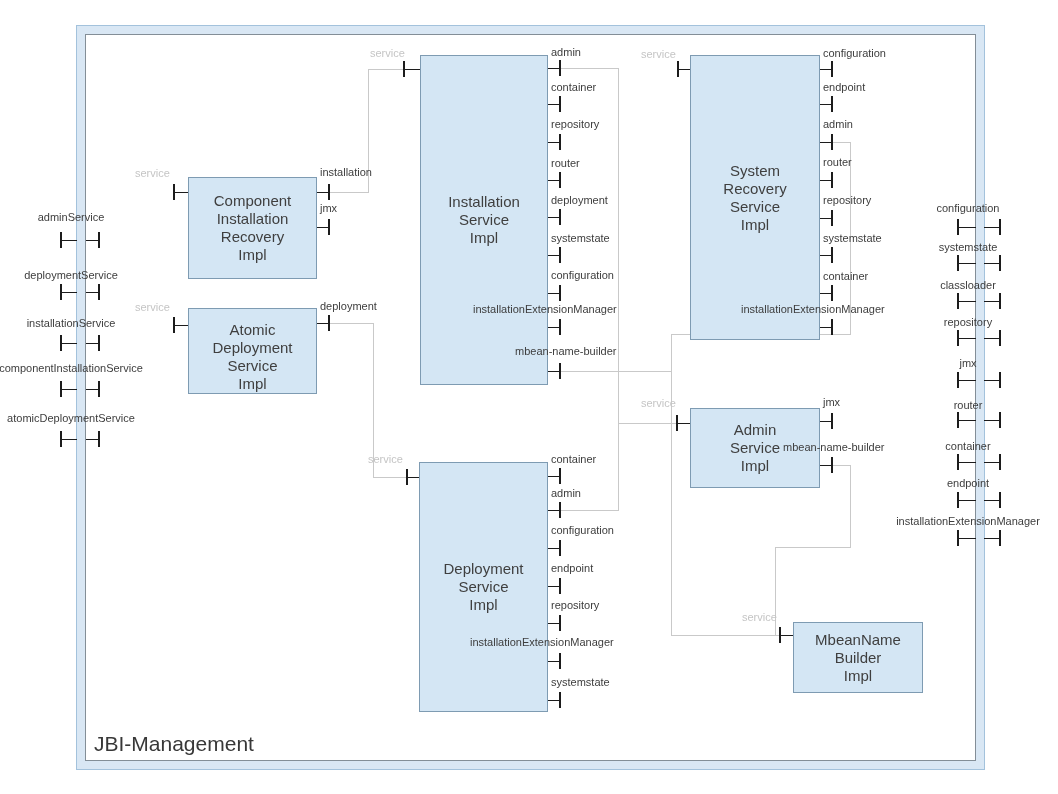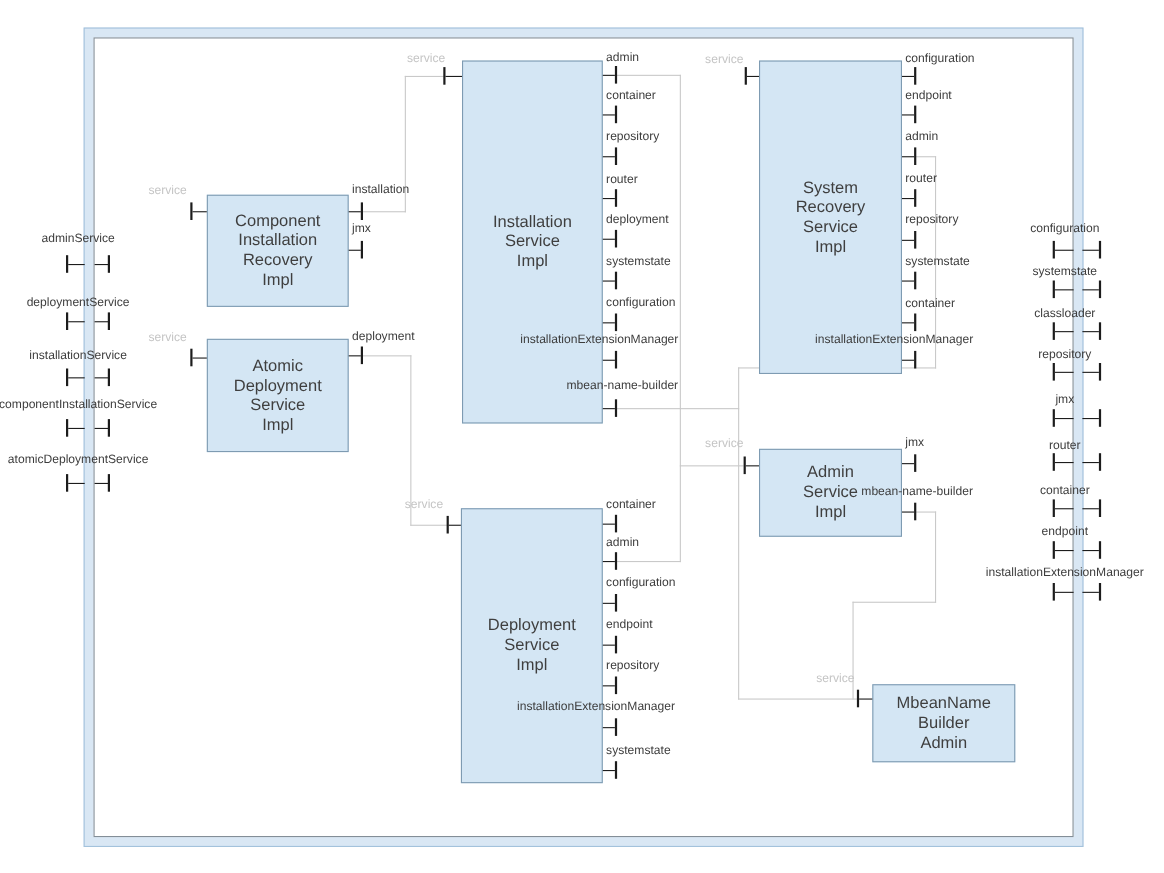--- a/index.html
+++ b/index.html
@@ -18,20 +18,21 @@
   .plabel{font-size:11px;color:var(--port_label);white-space:nowrap;}
   .slabel{font-size:11px;color:var(--service_label);white-space:nowrap;}
   .elabel{font-size:11px;color:var(--port_label);white-space:nowrap;text-align:center;}
 </style>
 </head>
 <body>
 
 <div id="canvas">
   <div class="abs frame-outer" style="left:76px;top:25px;width:909px;height:745px;"></div>
   <div class="abs frame-inner" style="left:85px;top:34px;width:891px;height:727px;"></div>
+  <div class="abs frame-title" style="left:94px;top:732px;">JBI-Management</div>
 <div class="abs wire z1" style="left: 559px; top: 68px; width: 60px; height: 1px;"></div>
     <div class="abs wire z1" style="left: 618px; top: 68px; width: 1px; height: 443px;"></div>
     <div class="abs wire z1" style="left: 559px; top: 510px; width: 60px; height: 1px;"></div>
     <div class="abs wire z1" style="left: 618px; top: 423px; width: 58px; height: 1px;"></div>
     <div class="abs wire z1" style="left: 831px; top: 142px; width: 20px; height: 1px;"></div>
     <div class="abs wire z1" style="left: 850px; top: 142px; width: 1px; height: 193px;"></div>
     <div class="abs wire z1" style="left: 671px; top: 334px; width: 180px; height: 1px;"></div>
     <div class="abs wire z1" style="left: 671px; top: 334px; width: 1px; height: 302px;"></div>
     <div class="abs wire z1" style="left: 671px; top: 635px; width: 110px; height: 1px;"></div>
     <div class="abs wire z1" style="left: 559px; top: 371px; width: 113px; height: 1px;"></div>
@@ -59,21 +60,21 @@
     <div class="abs z3" style="left: 317px; top: 219px; width: 14px; height: 16px;">
       <div class="abs tick" style="left: 0px; top: 8px; width: 11px; height: 1px;"></div>
       <div class="abs tick" style="left: 11px; top: 0px; width: 2px; height: 16px;"></div>
     </div>
     <div class="abs plabel z3" style="left: 320px; top: 202px;">jmx</div>
     <div class="abs z3" style="left: 173px; top: 184px; width: 15px; height: 16px;">
       <div class="abs tick" style="left: 0px; top: 0px; width: 2px; height: 16px;"></div>
       <div class="abs tick" style="left: 2px; top: 8px; width: 13px; height: 1px;"></div>
     </div>
     <div class="abs slabel z3" style="left: 135px; top: 167px;">service</div>
-    <div class="abs box z2" style="left: 188px; top: 308px; width: 129px; height: 103px;">
+    <div class="abs box z2" style="left: 188px; top: 308px; width: 129px; height: 86px; align-items: flex-end;">
       <div class="box-label">Atomic
 Deployment
 Service
 Impl</div>
     </div>
     <div class="abs z3" style="left: 317px; top: 315px; width: 14px; height: 16px;">
       <div class="abs tick" style="left: 0px; top: 8px; width: 11px; height: 1px;"></div>
       <div class="abs tick" style="left: 11px; top: 0px; width: 2px; height: 16px;"></div>
     </div>
     <div class="abs plabel z3" style="left: 320px; top: 300px;">deployment</div>
@@ -249,21 +250,21 @@
     </div>
     <div class="abs plabel z3" style="left: 783px; top: 441px;">mbean-name-builder</div>
     <div class="abs z3" style="left: 676px; top: 415px; width: 14px; height: 16px;">
       <div class="abs tick" style="left: 0px; top: 0px; width: 2px; height: 16px;"></div>
       <div class="abs tick" style="left: 2px; top: 8px; width: 12px; height: 1px;"></div>
     </div>
     <div class="abs slabel z3" style="left: 641px; top: 397px;">service</div>
     <div class="abs box z2" style="left: 793px; top: 622px; width: 130px; height: 71px;">
       <div class="box-label">MbeanName
 Builder
-Admin</div>
+Impl</div>
     </div>
     <div class="abs z3" style="left: 779px; top: 627px; width: 14px; height: 16px;">
       <div class="abs tick" style="left: 0px; top: 0px; width: 2px; height: 16px;"></div>
       <div class="abs tick" style="left: 2px; top: 8px; width: 12px; height: 1px;"></div>
     </div>
     <div class="abs slabel z3" style="left: 742px; top: 611px;">service</div>
     <div class="abs z3" style="left: 60px; top: 232px; width: 40px; height: 16px;">
       <div class="abs tick" style="left: 0px; top: 0px; width: 2px; height: 16px;"></div>
       <div class="abs tick" style="left: 2px; top: 8px; width: 15px; height: 1px;"></div>
       <div class="abs tick" style="left: 26px; top: 8px; width: 13px; height: 1px;"></div>

